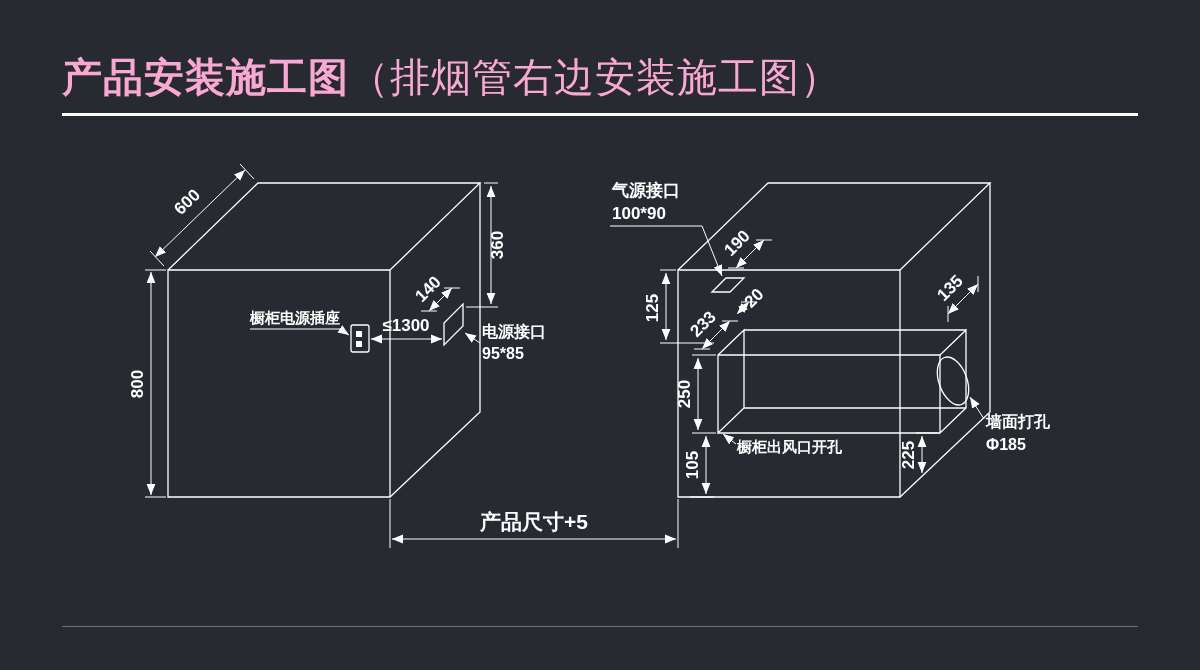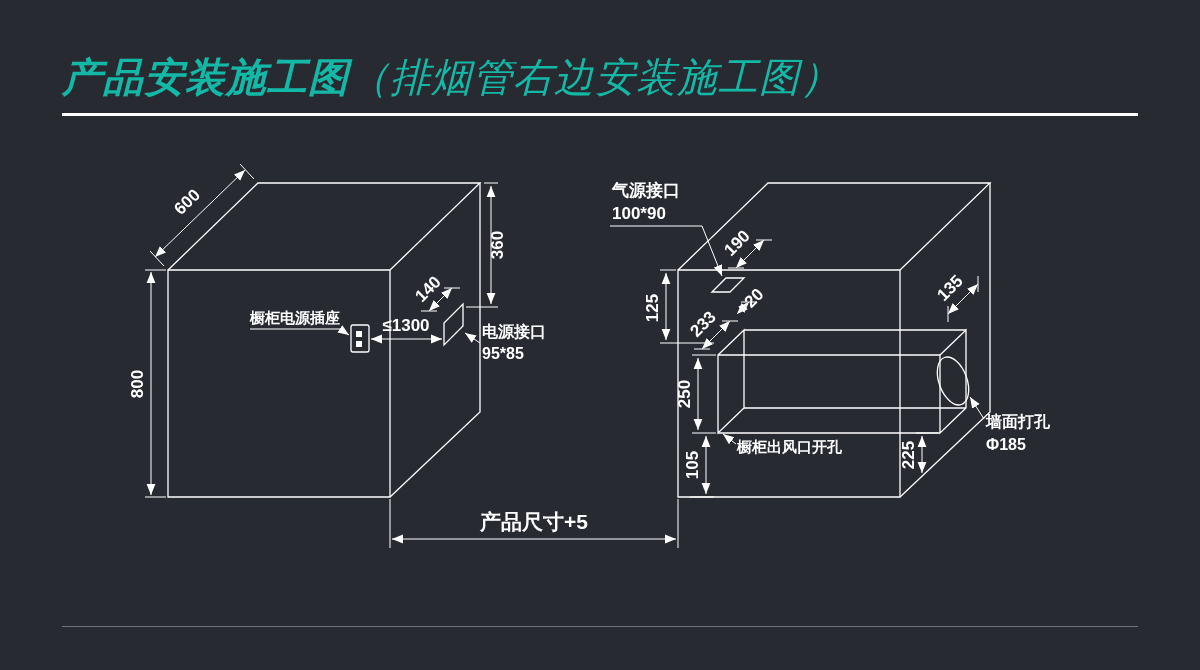--- a/index.html
+++ b/index.html
@@ -2,21 +2,21 @@
 <html><head>
 <meta charset="utf-8">
 <style>
   html,body{margin:0;padding:0;}
   body{
     width:1200px;height:670px;position:relative;overflow:hidden;
     background:#282a31;
     font-family:"Liberation Sans",sans-serif;
   }
   .header{position:absolute;left:62px;top:50px;white-space:nowrap;}
-  .title{color:#14b8a6;font-size:40px;letter-spacing:1px;font-style:italic;}
+  .title{color:#f9a8d4;font-size:40px;letter-spacing:1px;}
   .title-main{font-weight:bold;}
   .title-paren{font-weight:normal;}
   .header-rule{position:absolute;left:62px;top:113px;width:1076px;height:3px;background:#ffffff;}
   .footer-rule{position:absolute;left:62px;top:626px;width:1076px;height:1px;background:#70737a;}
   svg.diagram{position:absolute;left:0;top:0;}
   .ln{stroke:#ffffff;stroke-width:1.3;fill:none;stroke-linejoin:miter;}
   .dim{stroke:#ffffff;stroke-width:1;fill:none;}
   .lbl{fill:#ffffff;font-family:"Liberation Sans",sans-serif;font-weight:bold;font-size:17px;}
   .cn{font-size:15px;}
   .cn16{font-size:16px;}

